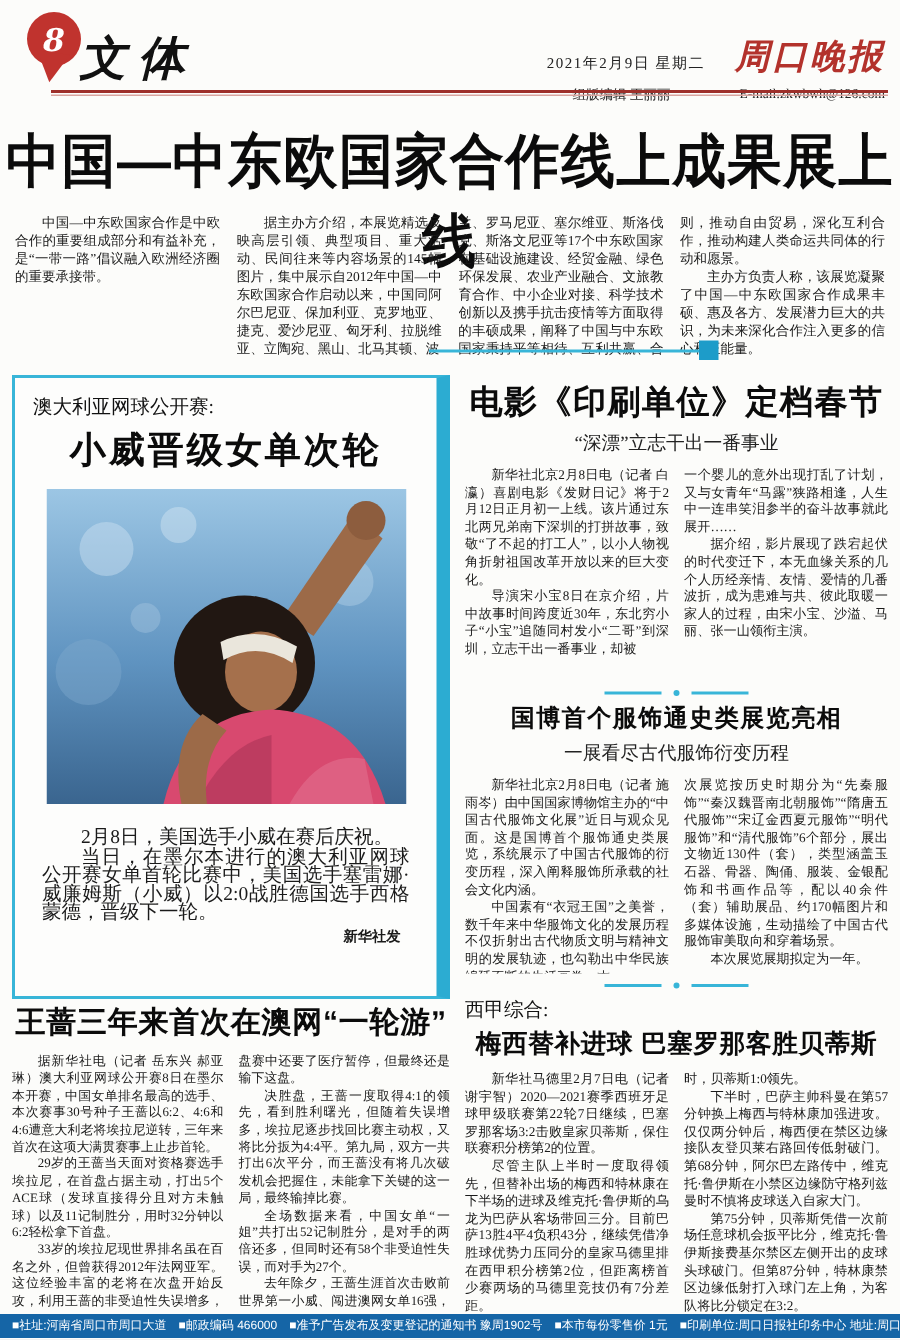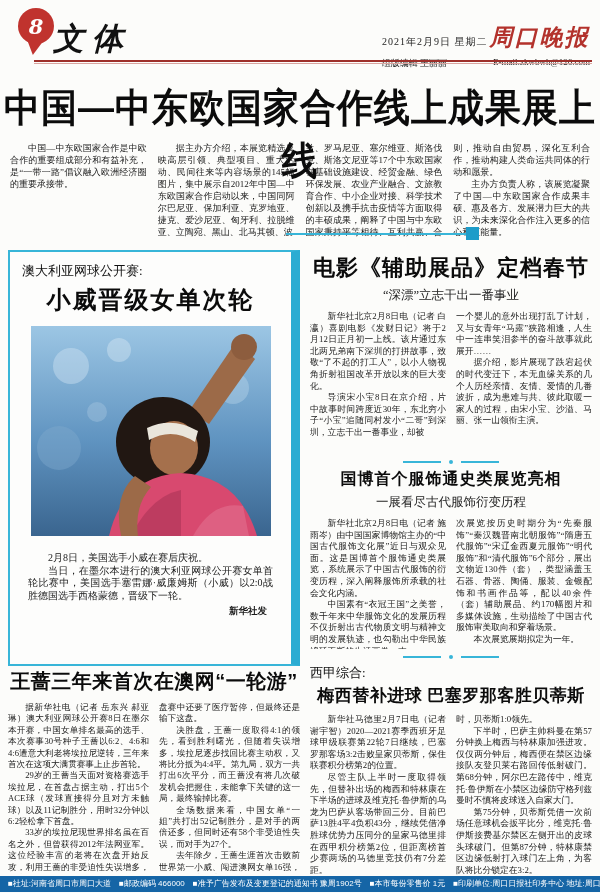--- a/index.html
+++ b/index.html
@@ -8,21 +8,21 @@
 
   
   .pin{position:absolute;left:18px;top:8px;width:36px;height:36px;background:#c0332e;border-radius:50%;
        color:#fff;font-family:"DejaVu Serif",serif;font-style:italic;font-weight:bold;font-size:21px;
        display:flex;align-items:center;justify-content:center;z-index:2;}
   .pin::after{content:"";position:absolute;top:27px;left:50%;transform:translateX(-58%) rotate(8deg);
        border-left:11px solid transparent;border-right:11px solid transparent;border-top:20px solid #c0332e;}
   .section-title{position:absolute;left:53px;top:18px;font-family:"DejaVu Serif",serif;font-style:italic;
        font-weight:bold;font-size:31px;letter-spacing:8px;color:#111;}
   .header-right{position:absolute;right:10px;top:22px;text-align:right;}
-  .hr1{display:flex;align-items:baseline;justify-content:center;gap:2px;}
+  .hr1{display:flex;align-items:baseline;justify-content:center;gap:20px;}
   .date{font-size:10px;color:#222;letter-spacing:1px;}
   .masthead{font-family:Liberation Mono, monospace;font-style:italic;font-weight:bold;font-size:23px;
        color:#b3322c;letter-spacing:2px;}
   .hr2{display:flex;justify-content:flex-end;gap:46px;font-size:9px;margin-top:4px;color:#222;}
   .header-rule{position:absolute;left:34px;right:8px;top:60px;height:2px;background:#9e2f2a;}
   .header-rule::after{content:"";position:absolute;left:0;right:0;top:3px;height:1px;background:#d9a49f;}
 
   
   .main-headline{position:absolute;top:86px;left:4px;right:4px;text-align:center;
        font-family:"Liberation Sans","DejaVu Sans",sans-serif;font-weight:bold;font-size:36px;
@@ -36,21 +36,21 @@
   .connector-line{position:absolute;top:233px;left:286px;width:182px;height:2px;background:#38b5d8;}
   .connector-square{position:absolute;top:227px;left:466px;width:13px;height:13px;background:#1d9cc9;}
 
   
   .tennis-box{position:absolute;top:250px;left:8px;width:292px;height:416px;box-sizing:border-box;
        border:2px solid #38b5d8;border-right:9px solid #2cacd2;padding:10px 12px;background:#fdfdfc;}
   .tennis-kicker{font-size:13px;color:#111;}
   .tennis-headline{text-align:center;font-family:"Liberation Sans","DejaVu Sans",sans-serif;
        font-weight:bold;font-size:24px;letter-spacing:2px;margin-top:4px;color:#0b0b0b;}
   .tennis-photo{display:block;margin:10px auto 8px;width:240px;height:210px;}
-  .tennis-caption{font-size:10px;line-height:12.5px;text-align:justify;padding:0 6px;margin-top:16px;}
+  .tennis-caption{font-size:13px;line-height:12.5px;text-align:justify;padding:0 6px;margin-top:16px;}
   .tennis-credit{text-align:right;font-size:9.5px;font-weight:bold;padding-right:12px;margin-top:3px;}
 
   
   .right-col{position:absolute;left:310px;top:253px;width:282px;}
   .art-headline{text-align:center;font-family:"Liberation Sans","DejaVu Sans",sans-serif;
        font-weight:bold;color:#0b0b0b;}
   .movie-headline{font-size:22px;letter-spacing:1px;}
   .art-subhead{text-align:center;font-size:12.5px;margin-top:4px;color:#222;}
   .art-cols{display:flex;gap:10px;margin-top:7px;}
   .art-cols .col{flex:1;font-size:8.8px;line-height:11.6px;text-align:justify;overflow:hidden;}
@@ -145,21 +145,21 @@
     </svg>
     <div class="tennis-caption">
       <p>2月8日，美国选手小威在赛后庆祝。</p>
       <p>当日，在墨尔本进行的澳大利亚网球公开赛女单首轮比赛中，美国选手塞雷娜·威廉姆斯（小威）以2:0战胜德国选手西格蒙德，晋级下一轮。</p>
     </div>
     <div class="tennis-credit">新华社发</div>
   </div>
 
   <div class="right-col">
 
-    <div class="art-headline movie-headline">电影《辅助展品》定档春节</div>
+    <div class="art-headline movie-headline">电影《印刷单位》定档春节</div>
     <div class="art-subhead">“深漂”立志干出一番事业</div>
     <div class="art-cols movie-cols">
       <div class="col">
         <p>新华社北京2月8日电（记者 白瀛）喜剧电影《发财日记》将于2月12日正月初一上线。该片通过东北两兄弟南下深圳的打拼故事，致敬“了不起的打工人”，以小人物视角折射祖国改革开放以来的巨大变化。</p>
         <p>导演宋小宝8日在京介绍，片中故事时间跨度近30年，东北穷小子“小宝”追随同村发小“二哥”到深圳，立志干出一番事业，却被</p>
       </div>
       <div class="col">
         <p class="cont">一个婴儿的意外出现打乱了计划，又与女青年“马露”狭路相逢，人生中一连串笑泪参半的奋斗故事就此展开……</p>
         <p>据介绍，影片展现了跌宕起伏的时代变迁下，本无血缘关系的几个人历经亲情、友情、爱情的几番波折，成为患难与共、彼此取暖一家人的过程，由宋小宝、沙溢、马丽、张一山领衔主演。</p>
       </div>

